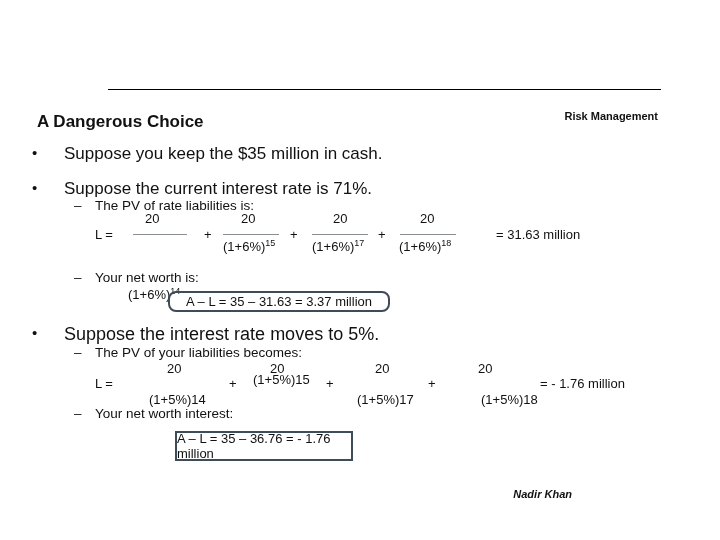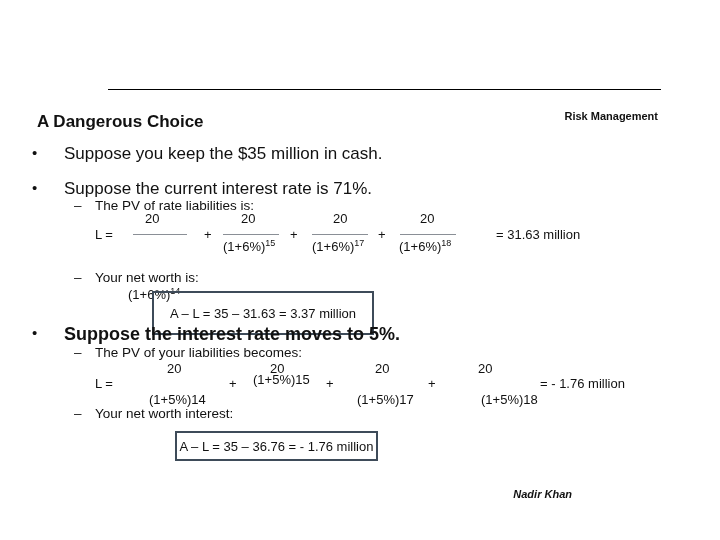--- a/index.html
+++ b/index.html
@@ -10,21 +10,21 @@
   .abs { position: absolute; white-space: nowrap; }
   .hdr-title { right: 62px; top: 64px; font-size: 11px; font-weight: bold; margin-top: 46px; }
   .hdr-rule { left: 108px; top: 89px; width: 553px; height: 0; border-top: 1.5px solid #000; }
   .slide-title { left: 37px; top: 112px; font-size: 17px; font-weight: bold; }
   .bullet { font-size: 17px; }
   .bullet .dot { position: absolute; left: 0; top: 0; font-size: 15px; }
   .bullet .txt { position: absolute; left: 32px; top: 0; }
   .bullet.b1 { left: 32px; top: 144px; }
   .bullet.b2 { left: 32px; top: 179px; }
   .bullet.b3 { left: 32px; top: 324px; }
-  .bullet.bold .txt { font-weight: bold; font-size: 18px; }
+  .bullet.bold .txt { font-weight: normal; font-size: 18px; }
   .sub { font-size: 13.5px; }
   .sub .dash { position: absolute; left: 0; top: 0; }
   .sub .txt { position: absolute; left: 21px; top: 0; }
   .f { font-size: 13px; }
   .frac-line { position: absolute; height: 0; border-top: 1px solid #8a8f96; }
   .sup { font-size: 9px; vertical-align: super; }
   .box {
     position: absolute; border: 2px solid #3e4b59; font-size: 13px;
     display: flex; align-items: center; justify-content: center; box-sizing: border-box;
   }
@@ -78,21 +78,21 @@
   <div class="frac-line" style="left:400px; top:234px; width:56px;"></div>
   <span class="abs f" style="left:399px; top:238px;"><span>(1+6%)</span><span class="sup">18</span></span>
 
   <span class="abs f" style="left:460px; top:227px;margin-left:36px;">= 31.63 million</span>
 </div>
 
 <div class="abs sub" style="left:74px; top:270px;">
   <span class="dash">–</span>
   <span class="txt">Your net worth is:</span>
 </div>
-<div class="box" style="left:152px; top:291px; width:222px; height:44px;">A – L = 35 – 31.63 = 3.37 million</div>
+<div class="box" style="left:168px; top:291px; width:222px; height:21px;border-radius:8px;">A – L = 35 – 31.63 = 3.37 million</div>
 
 <div class="abs bullet b3 bold">
   <span class="dot">•</span>
   <span class="txt">Suppose the interest rate moves to 5%.</span>
 </div>
 
 <div class="abs sub" style="left:74px; top:345px;">
   <span class="dash">–</span>
   <span class="txt">The PV of your liabilities becomes:</span>
 </div>
@@ -118,15 +118,15 @@
   <span class="abs f" style="left:478px; top:361px;">20</span>
   <span class="abs f" style="left:469px; top:392px;margin-left:12px;">(1+5%)18</span>
 
   <span class="abs f" style="left:540px; top:376px;">= - 1.76 million</span>
 </div>
 
 <div class="abs sub" style="left:74px; top:406px;">
   <span class="dash">–</span>
   <span class="txt">Your net worth interest:</span>
 </div>
-<div class="box" style="left:175px; top:431px; width:203px; height:30px;">A – L = 35 – 36.76 = - 1.76 million</div>
+<div class="box" style="left:175px; top:431px; width:178px; height:30px;">A – L = 35 – 36.76 = - 1.76 million</div>
 
 <div class="abs sig">Nadir Khan</div>
 
 </body></html>

